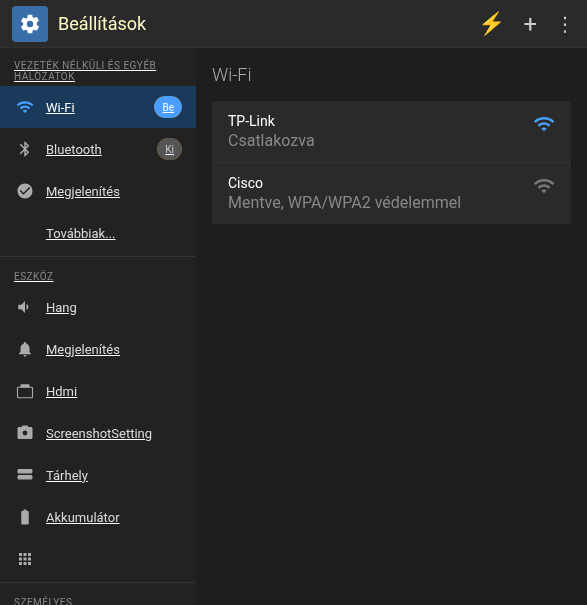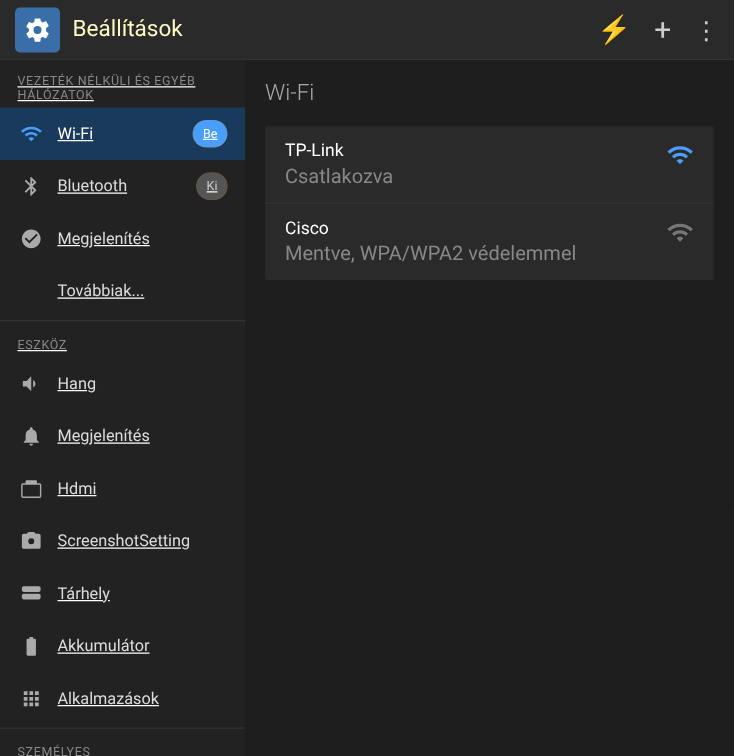--- a/index.html
+++ b/index.html
@@ -306,21 +306,20 @@
       </div>
       <span class="sidebar-item-label">Akkumulátor</span>
     </div>
 
     <div class="sidebar-item">
       <div class="sidebar-item-icon">
         <svg width="18" height="18" viewBox="0 0 24 24" fill="#aaa">
           <path d="M4 8h4V4H4v4zm6 12h4v-4h-4v4zm-6 0h4v-4H4v4zm0-6h4v-4H4v4zm6 0h4v-4h-4v4zm6-10v4h4V4h-4zm-6 4h4V4h-4v4zm6 6h4v-4h-4v4zm0 6h4v-4h-4v4z"></path>
         </svg>
       </div>
-      <span class="sidebar-item-label">Alkalmazások</span>
     </div>
 
     <div class="divider"></div>
     <div class="sidebar-section-title">SZEMÉLYES</div>
 
   </div>
 
   <div class="main">
     <div class="main-title">Wi-Fi</div>
 

